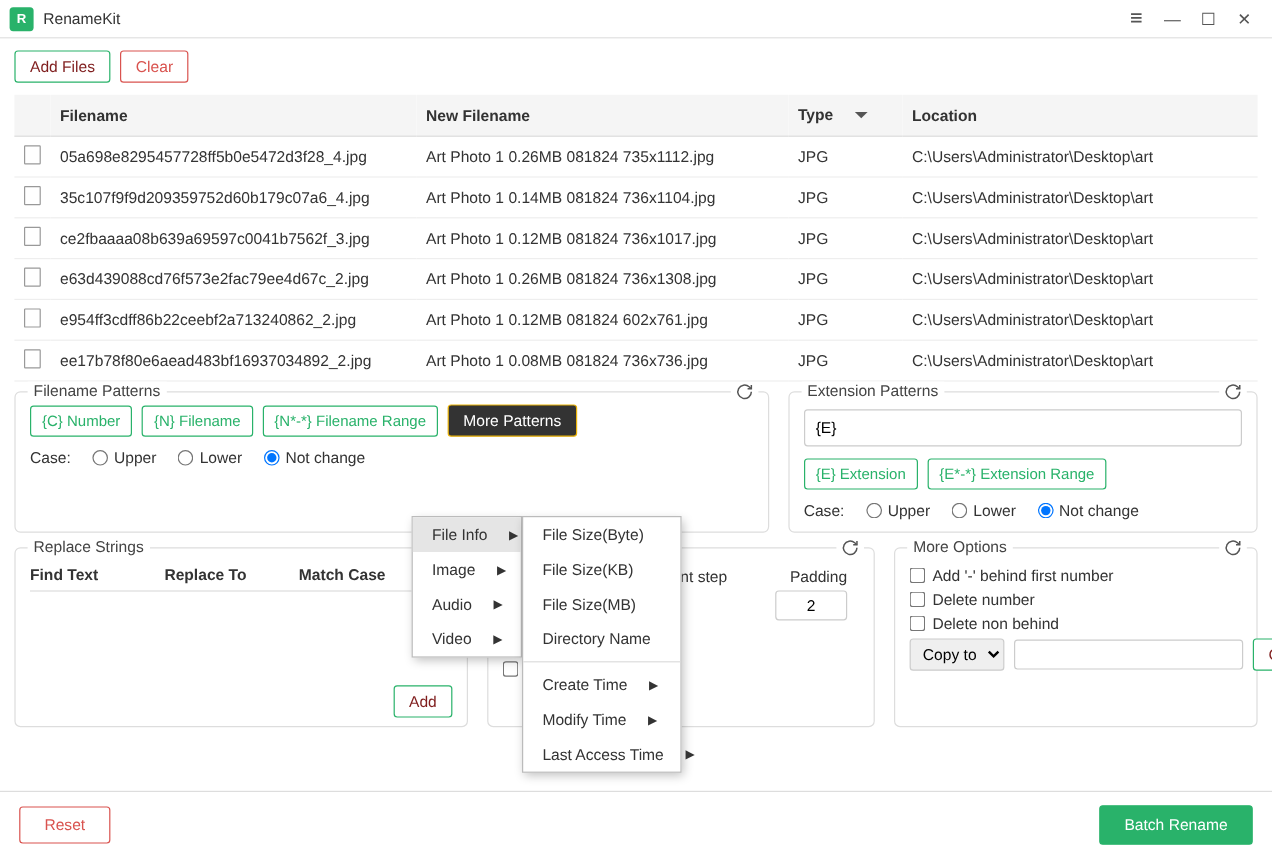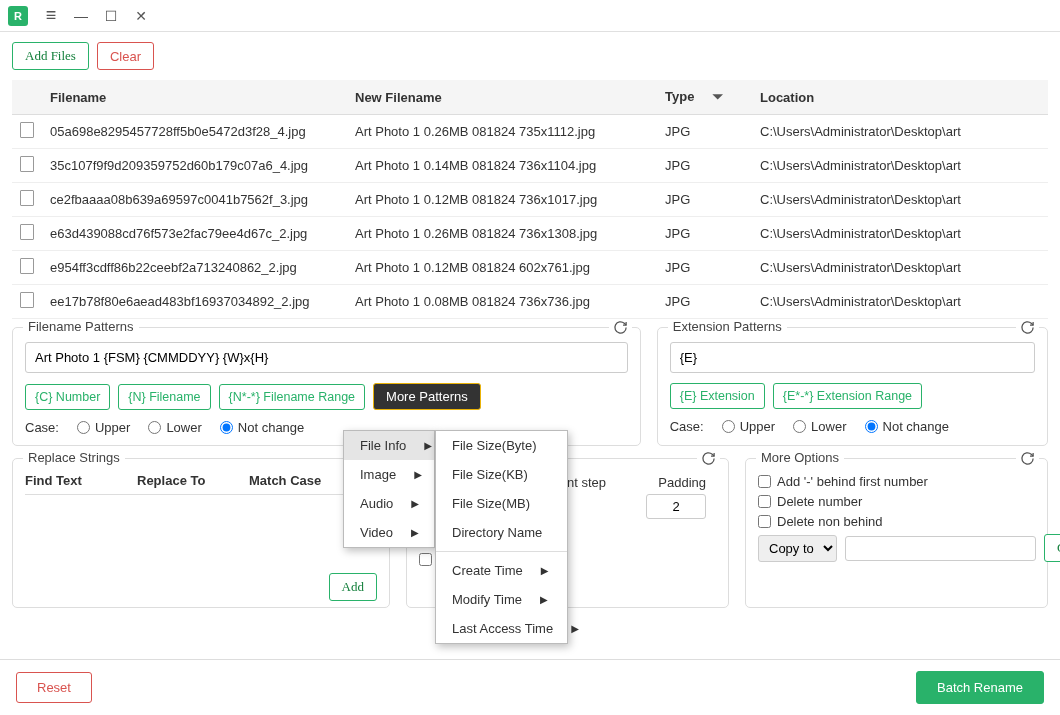--- a/index.html
+++ b/index.html
@@ -6,21 +6,21 @@
 body { width: 1060px; height: 715px; background: #fff; font-size: 13px; color: #333; position: relative; }
 
 .titlebar { height: 32px; display: flex; align-items: center; padding: 0 8px; border-bottom: 1px solid #e0e0e0; }
 .app-icon { width: 20px; height: 20px; background: #29b26a; border-radius: 3px; margin-right: 8px; display: flex; align-items: center; justify-content: center; color: #fff; font-size: 11px; font-weight: bold; }
 .app-title { flex: 1; font-size: 13px; color: #333; }
 .win-btn { width: 30px; height: 30px; display: flex; align-items: center; justify-content: center; cursor: pointer; font-size: 14px; color: #555; }
 .hamburger { font-size: 18px; }
 
 .toolbar { padding: 10px 12px; display: flex; gap: 8px; }
 .btn { padding: 5px 12px; border-radius: 3px; cursor: pointer; font-size: 13px; background: #fff; }
-.btn-green-outline { border: 1px solid #29b26a; color: #15803d; font-family: Liberation Serif, serif; }
+.btn-green-outline { border: 1px solid #29b26a; color: #7f1d1d; }
 .btn-red-outline { border: 1px solid #d9534f; color: #d9534f; }
 .btn-dark { background: #333; color: #fff; border: 1px solid #eab308; }
 .btn-green { background: #29b26a; color: #fff; border: 1px solid #29b26a; padding: 8px 20px; }
 
 .table-container { margin: 0 12px; }
 table { width: 100%; border-collapse: collapse; }
 th { text-align: left; font-weight: 600; padding: 9px 8px; background: #f5f5f5; border-bottom: 1px solid #ddd; font-size: 13px; }
 td { padding: 7px 8px; border-bottom: 1px solid #eee; font-size: 13px; }
 .col-icon { width: 22px; }
 .file-icon { width: 14px; height: 16px; border: 1px solid #999; border-radius: 1px; display: inline-block; position: relative; }
@@ -71,20 +71,21 @@
 .menu-sep { height: 1px; background: #ddd; margin: 4px 0; }
 .menu1 { left: 343px; top: 430px; width: 92px; }
 .menu2 { left: 435px; top: 430px; width: 133px; }
 svg.ref { width: 15px; height: 15px; }
 </style>
 </head>
 <body>
 
 <div class="titlebar">
   <div class="app-icon">R</div>
+  <div class="app-title">RenameKit</div>
   <div class="win-btn hamburger">≡</div>
   <div class="win-btn">—</div>
   <div class="win-btn">☐</div>
   <div class="win-btn">✕</div>
 </div>
 
 <div class="toolbar">
   <button class="btn btn-green-outline">Add Files</button>
   <button class="btn btn-red-outline">Clear</button>
 </div>
@@ -147,21 +148,20 @@
 </table>
 </div>
 
 <div class="panels">
   <div class="panel filename-panel">
     <div class="panel-title">Filename Patterns</div>
     <div class="refresh-icon"><svg class="ref" viewBox="0 0 24 24" fill="none" stroke="#555" stroke-width="2">
           <path d="M21 12a9 9 0 1 1-3-6.7L21 8"></path>
           <path d="M21 3v5h-5"></path>
         </svg></div>
-    <input class="text-input" value="Art Photo 1 {FSM} {CMMDDYY} {W}x{H}" style="">
     <div class="tag-row">
       <span class="tag-btn">{C} Number</span>
       <span class="tag-btn">{N} Filename</span>
       <span class="tag-btn">{N*-*} Filename Range</span>
       <span class="btn btn-dark">More Patterns</span>
     </div>
     <div class="case-row">
       <span>Case:</span>
       <label class="radio-group">
           <input type="radio" name="fcase" style="">

